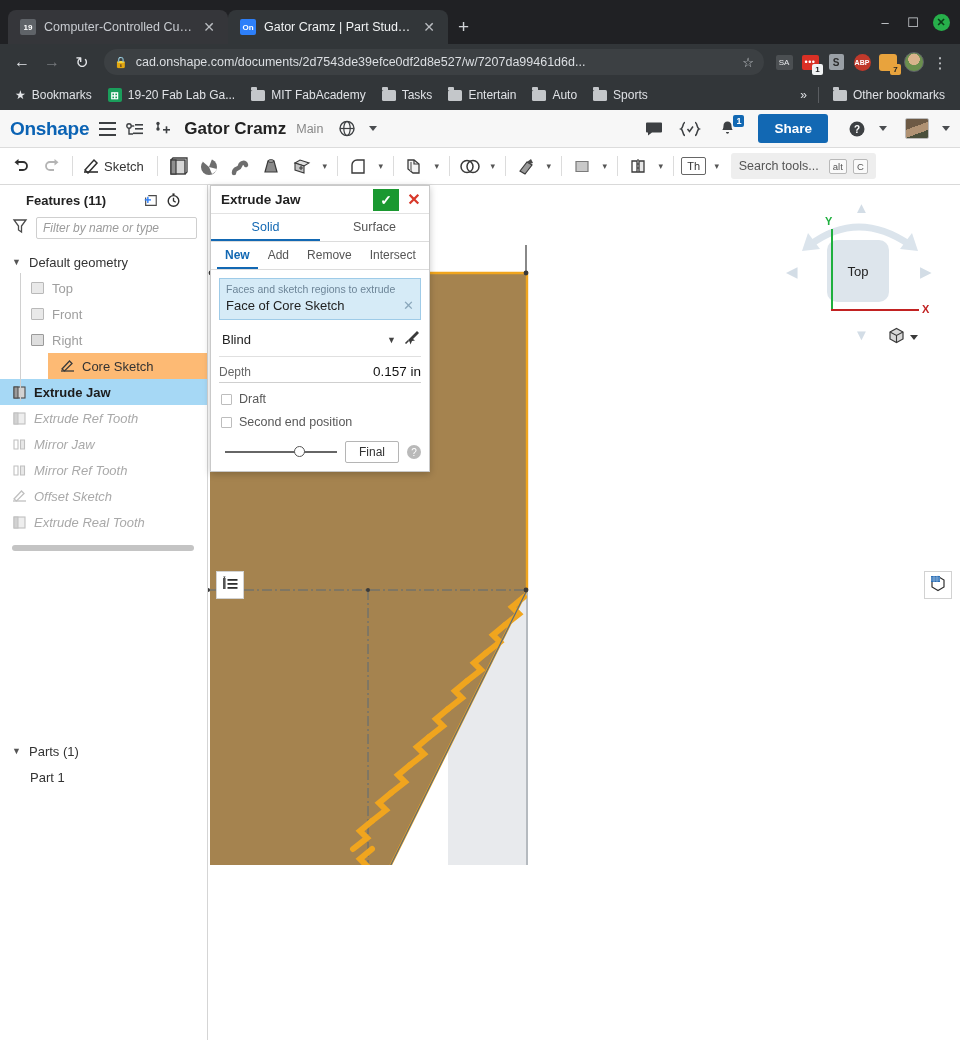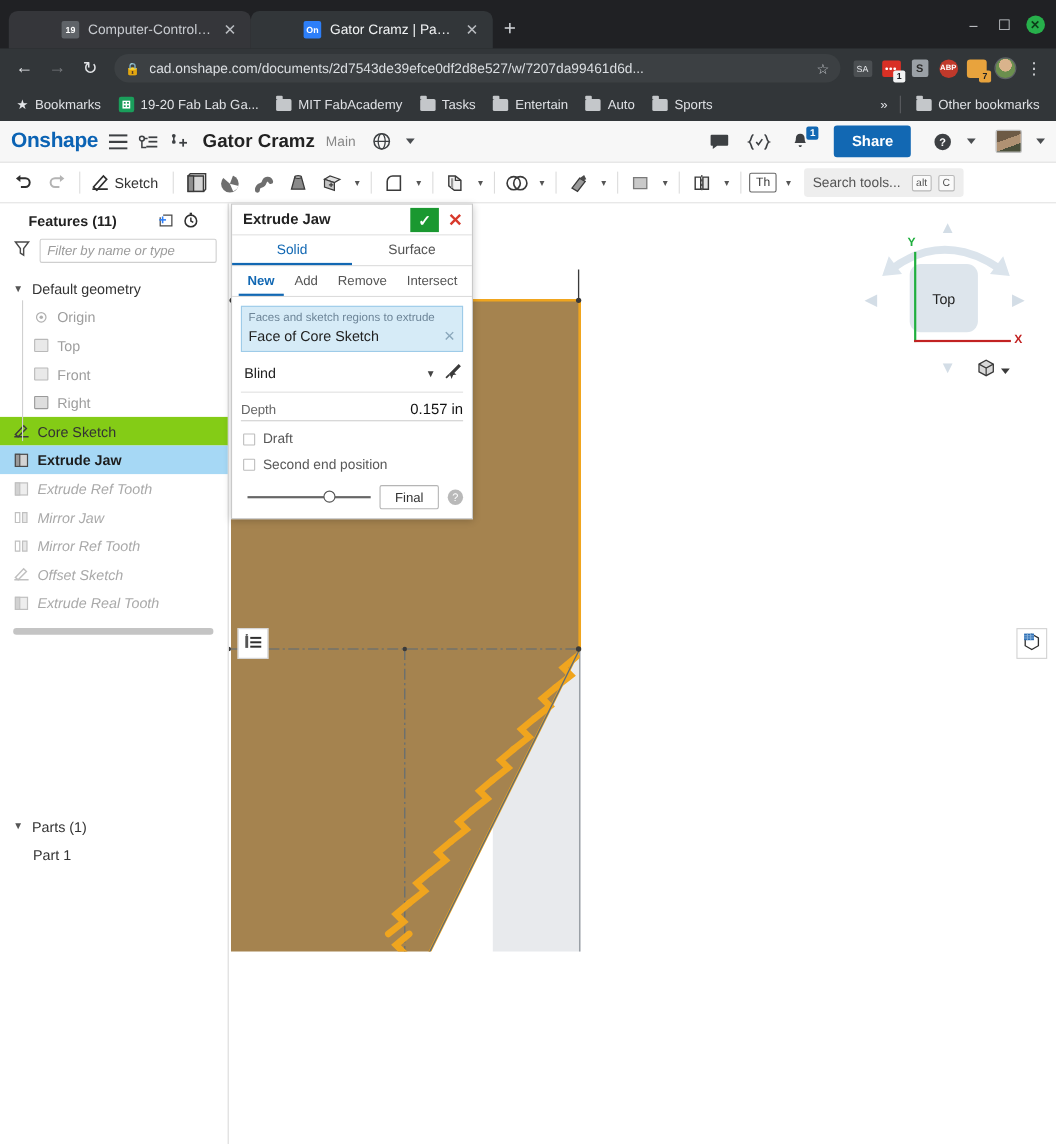--- a/index.html
+++ b/index.html
@@ -20,21 +20,21 @@
   .btab {
     height: 34px; display: flex; align-items: center; gap: 8px;
     padding: 0 10px 0 12px; border-radius: 8px 8px 0 0;
     min-width: 180px; max-width: 220px; position: relative;
   }
   .btab.inactive { background: #35363a; color: #c8cbd0; }
   .btab.active { background: #323639; color: #f1f3f4; }
   .btab-fav {
     width: 16px; height: 16px; border-radius: 2px; flex: 0 0 16px;
     display: flex; align-items: center; justify-content: center;
-    font-size: 8px; font-weight: bold; color: #fff; margin-left: 36px;
+    font-size: 8px; font-weight: bold; color: #fff;
   }
   .fav-blue { background: #2d7ff9; }
   .fav-grey { background: #5f6368; }
   .btab-title {
     font-size: 12.5px; white-space: nowrap; overflow: hidden;
     text-overflow: ellipsis; flex: 1;
   }
   .btab-close { font-size: 14px; color: #b9bcc0; line-height: 1; padding: 2px 3px; }
   .newtab { color: #d0d3d7; font-size: 19px; padding: 0 10px 6px 10px; }
   .wincontrols {
@@ -155,21 +155,21 @@
     font-size: 12px; font-style: italic; color: #9b9b9b; padding: 0 6px;
     display: flex; align-items: center; background: #fff;
   }
   .tree-list { flex: 0 0 auto; padding-top: 4px; }
   .trow { height: 26px; display: flex; align-items: center; gap: 7px; padding-left: 12px;
           font-size: 13px; color: #333; }
   .trow.indent { padding-left: 30px; }
   .trow.muted { color: #a9a9a9; font-style: italic; }
   .trow.grey { color: #9e9e9e; }
   .trow.sel { background: #a6d8f5; font-weight: bold; color: #1c1c1c; }
-  .trow.sel-light { background: #84cc16; }
+  .trow.sel-light { background: #fdba74; margin-left: 48px; }
   .chev { font-size: 9px; color: #555; width: 10px; }
   .ic { width: 15px; height: 15px; display: flex; align-items: center; justify-content: center; flex: 0 0 15px; }
   .plane-ic { width: 13px; height: 12px; border: 1.5px solid #b9b9b9; background: #e9e9e9; border-radius: 1px; }
   .plane-ic.dk { border-color: #9a9a9a; background: #dedede; }
   .tree-scroll {
     height: 6px; background: #c4c4c4; border-radius: 3px; margin: 10px 12px 0 12px; width: 182px;
   }
   .tree-vline { position: absolute; left: 20px; top: 4px; bottom: 4px; width: 1px; background: #d0d0d0; }
 
   
@@ -591,29 +591,20 @@
       <div class="tree-list" style="position:relative">
         <div class="tree-vline" style="top:28px;height:128px"></div>
 
         <div class="trow">
           <span class="chev">▼</span>
           <span>Default geometry</span>
         </div>
 
         <div class="trow indent grey">
           <span class="ic">
-            <svg width="11" height="11" viewBox="0 0 11 11">
-                <circle cx="5.5" cy="5.5" r="4.3" fill="none" stroke="#b0b0b0" stroke-width="1.1"></circle>
-                <circle cx="5.5" cy="5.5" r="1.6" fill="#b0b0b0"></circle>
-              </svg>
-          </span>
-          <span>Origin</span>
-        </div>
-        <div class="trow indent grey">
-          <span class="ic">
               <span class="plane-ic"></span>
             </span>
           <span>Top</span>
         </div>
         <div class="trow indent grey">
           <span class="ic">
               <span class="plane-ic"></span>
             </span>
           <span>Front</span>
         </div>

